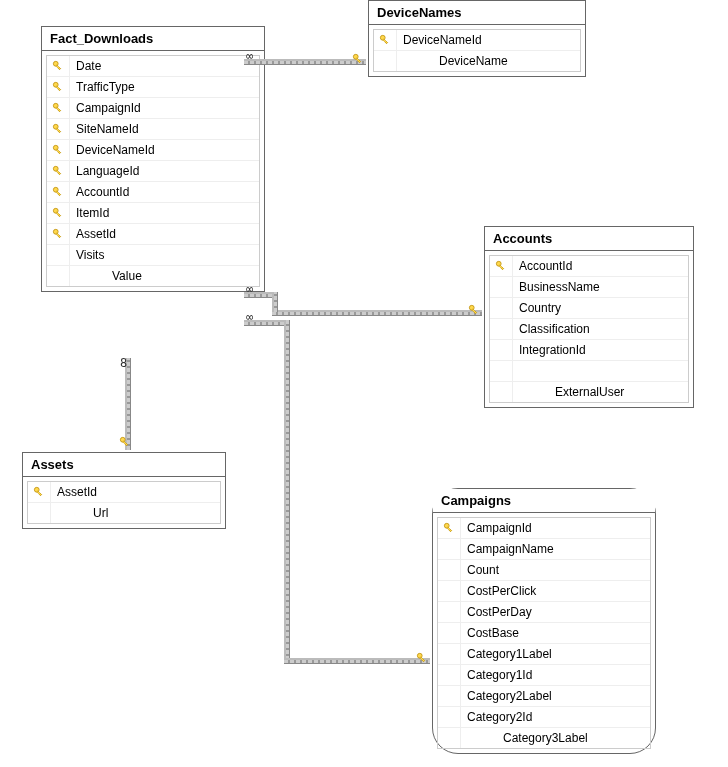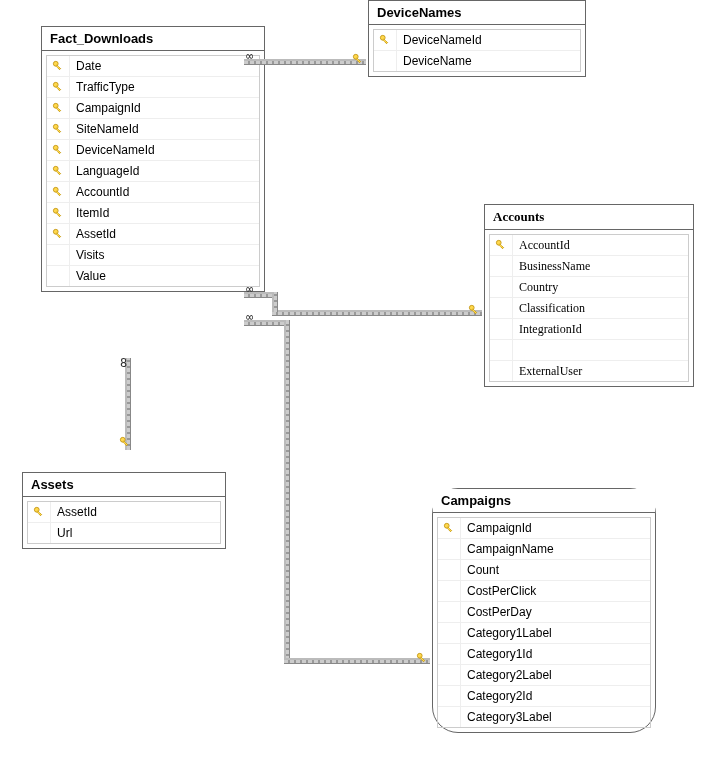--- a/index.html
+++ b/index.html
@@ -32,20 +32,21 @@
   }
   .col-row {
     display: flex;
     align-items: center;
     border-bottom: 1px solid #eee;
     height: 20px;
     line-height: 20px;
   }
   .col-row:last-child {
     border-bottom: none;
+    gap: 36px;
   }
   .key-cell {
     width: 22px;
     display: flex;
     align-items: center;
     justify-content: center;
     border-right: 1px solid #eee;
     height: 100%;
   }
   .col-name {
@@ -199,21 +200,21 @@
         </div>
         <div class="col-name">DeviceNameId</div>
       </div>
       <div class="col-row">
         <div class="key-cell"></div>
         <div class="col-name">DeviceName</div>
       </div>
     </div>
 </div>
 
-<div class="table-box" style="left:484px; top:204px; width:208px;font-family:Liberation Serif, serif;">
+<div class="table-box" style="left:484px; top:226px; width:208px;">
   <div class="table-header">Accounts</div>
   <div class="table-body">
       <div class="col-row">
         <div class="key-cell">
           <svg viewBox="0 0 16 16" width="12" height="12">
             <circle cx="5" cy="5" r="3.2" fill="#ffd84d" stroke="#b88800" stroke-width="1"></circle>
             <rect x="6.5" y="6.5" width="7" height="2" fill="#ffd84d" stroke="#b88800" stroke-width="0.6" transform="rotate(45 6.5 6.5)"></rect>
             <rect x="10" y="10" width="2" height="2" fill="#ffd84d" stroke="#b88800" stroke-width="0.6" transform="rotate(45 10 10)"></rect>
           </svg>
         </div>
@@ -238,21 +239,21 @@
       <div class="col-row">
         <div class="key-cell"></div>
       </div>
       <div class="col-row">
         <div class="key-cell"></div>
         <div class="col-name">ExternalUser</div>
       </div>
     </div>
 </div>
 
-<div class="table-box" style="left:22px; top:452px; width:202px;margin-top:20px;">
+<div class="table-box" style="left:22px; top:452px; width:202px;">
   <div class="table-header">Assets</div>
   <div class="table-body">
       <div class="col-row">
         <div class="key-cell">
           <svg viewBox="0 0 16 16" width="12" height="12">
             <circle cx="5" cy="5" r="3.2" fill="#ffd84d" stroke="#b88800" stroke-width="1"></circle>
             <rect x="6.5" y="6.5" width="7" height="2" fill="#ffd84d" stroke="#b88800" stroke-width="0.6" transform="rotate(45 6.5 6.5)"></rect>
             <rect x="10" y="10" width="2" height="2" fill="#ffd84d" stroke="#b88800" stroke-width="0.6" transform="rotate(45 10 10)"></rect>
           </svg>
         </div>
@@ -286,20 +287,24 @@
         <div class="key-cell"></div>
         <div class="col-name">Count</div>
       </div>
       <div class="col-row">
         <div class="key-cell"></div>
         <div class="col-name">CostPerClick</div>
       </div>
       <div class="col-row">
         <div class="key-cell"></div>
         <div class="col-name">CostPerDay</div>
+      </div>
+      <div class="col-row">
+        <div class="key-cell"></div>
+        <div class="col-name">CostBase</div>
       </div>
       <div class="col-row">
         <div class="key-cell"></div>
         <div class="col-name">Category1Label</div>
       </div>
       <div class="col-row">
         <div class="key-cell"></div>
         <div class="col-name">Category1Id</div>
       </div>
       <div class="col-row">

